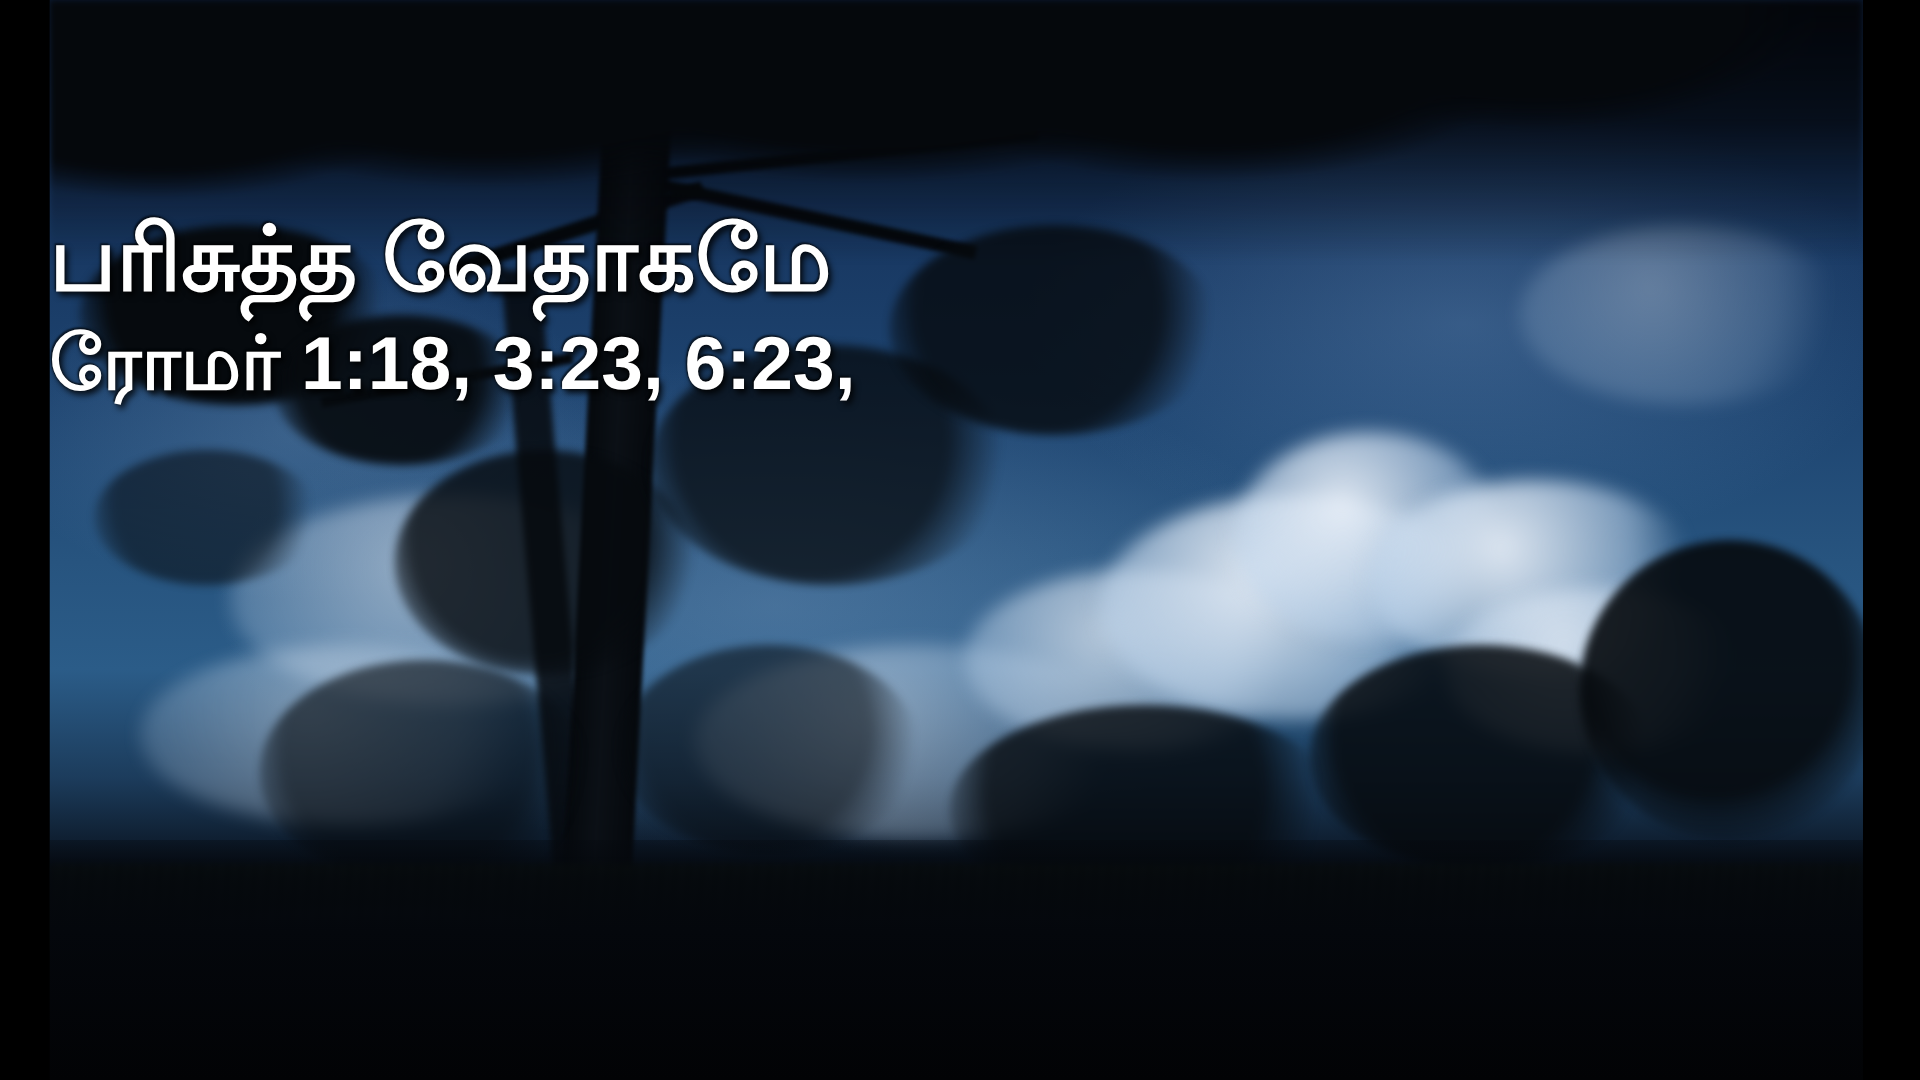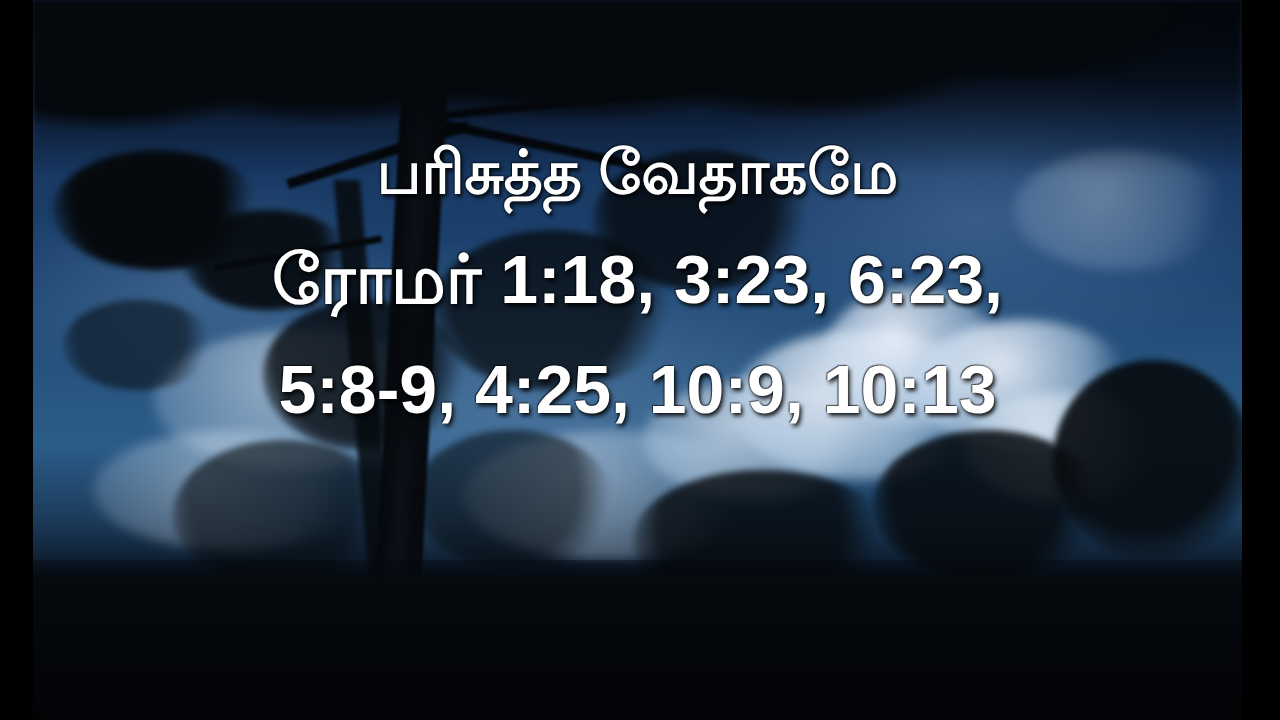--- a/index.html
+++ b/index.html
@@ -174,44 +174,42 @@
   }
   .pillar-left  { left: 0;     width: 33px; }
   .pillar-right { left: 1242px; width: 38px; }
 
   
   .caption {
     position: absolute;
     left: 33px;
     top: 136px;
     width: 1209px;
-    text-align: center;
     color: #ffffff;
     font-weight: bold;
     line-height: 1.0;
     text-shadow:
       2px 3px 4px rgba(0,0,0,0.85),
       0 0 2px rgba(0,0,0,0.7),
       -1px -1px 1px rgba(0,0,0,0.5);
     -webkit-font-smoothing: antialiased;
   }
   .line {
     display: block;
     white-space: nowrap;
   }
   .line-tamil {
     font-size: 60px;
     letter-spacing: 0px;
     padding: 7px 0;
   }
   .line-ref {
-    font-size: 68px;
+    font-size: 50px;
     letter-spacing: 0px;
     padding: 7px 0;
-    margin-top: 28px;
   }
   .line-url {
     font-size: 56px;
     letter-spacing: -0.5px;
     padding-top: 16px;
   }
 </style>
 </head>
 <body>
 
@@ -255,16 +253,15 @@
     <div class="fg-scrub"></div>
     <div class="foreground"></div>
   </div>
 
   <div class="pillar pillar-left"></div>
   <div class="pillar pillar-right"></div>
 
   <div class="caption">
     <span class="line line-tamil">பரிசுத்த வேதாகமே</span>
     <span class="line line-ref">ரோமர் 1:18, 3:23, 6:23,</span>
-    <span class="line line-ref">5:8-9, 4:25, 10:9, 10:13</span>
   </div>
 
 </div>
 
 </body></html>

